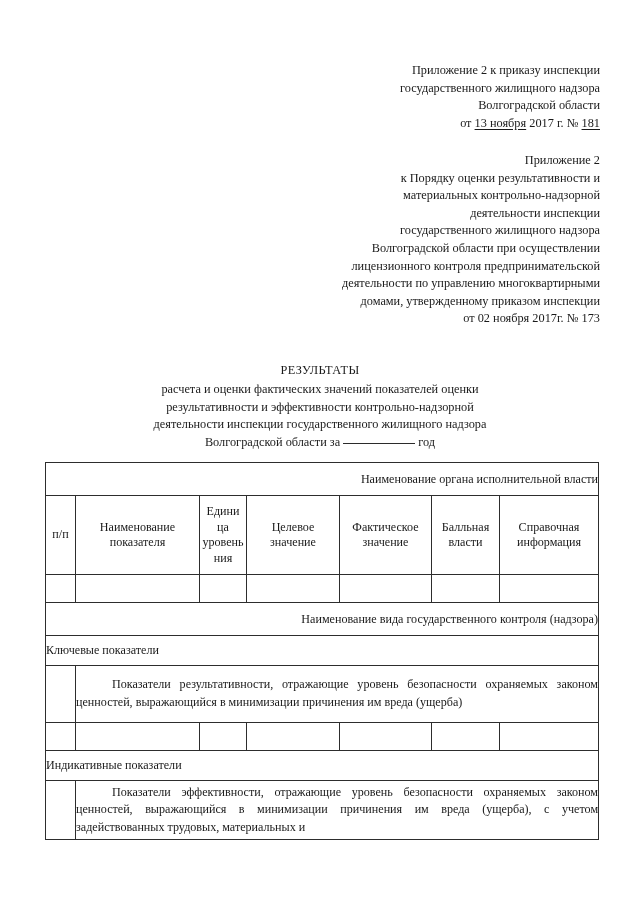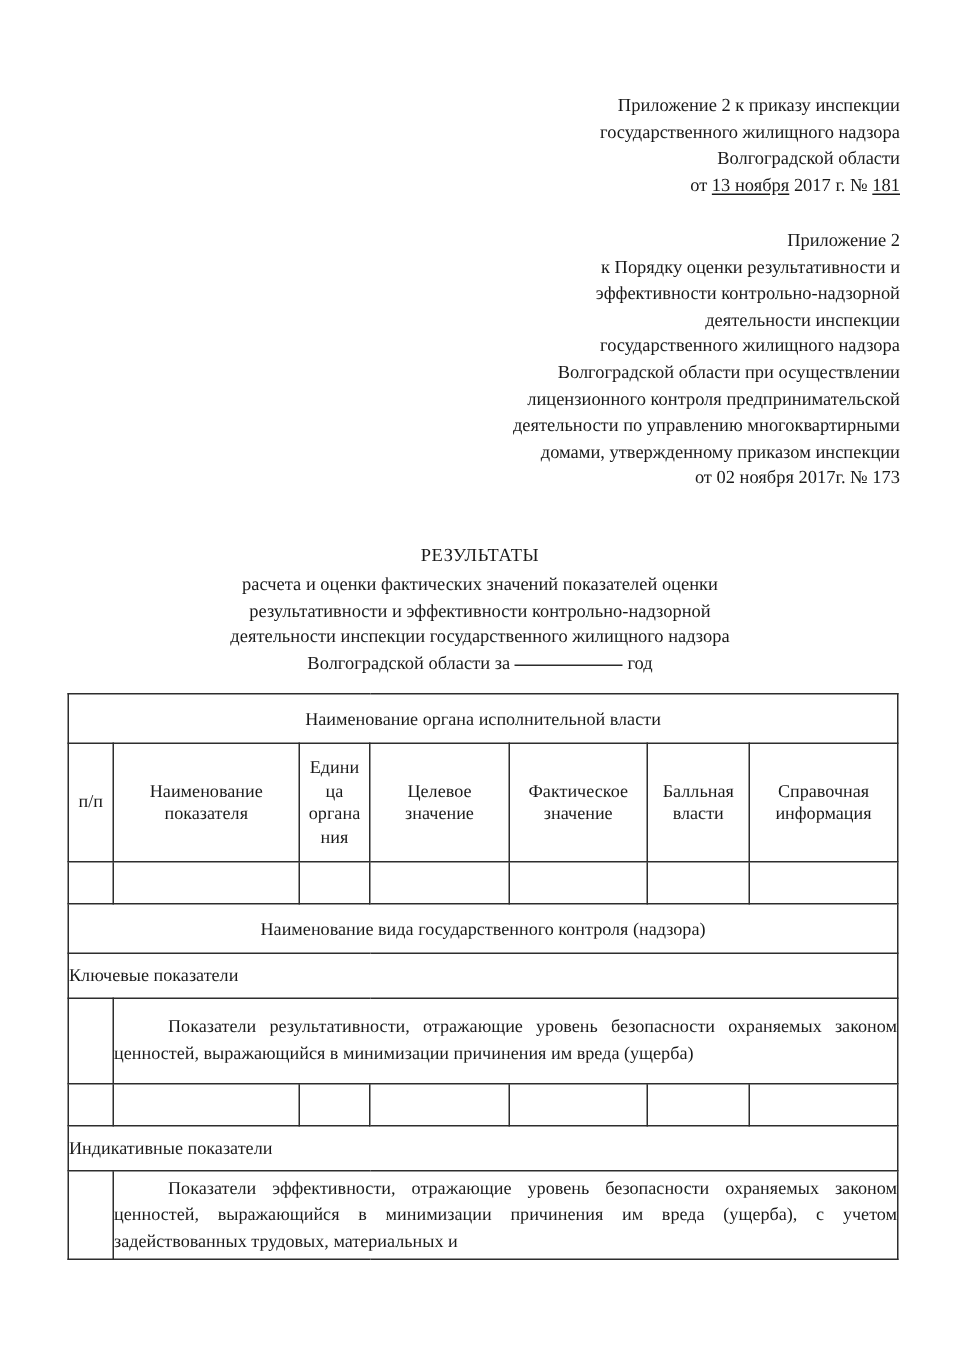--- a/index.html
+++ b/index.html
@@ -89,21 +89,21 @@
   }
   .c-num    { width: 30px; }
   .c-name   { width: 124px; }
   .c-unit   { width: 47px; }
   .c-target { width: 93px; }
   .c-fact   { width: 92px; }
   .c-score  { width: 68px; }
   .c-info   { width: 99px; }
 
   .banner-cell {
-    text-align: center;
+    text-align: right;
     height: 32px;
     padding: 4px 2px;
   }
   .head-cell {
     text-align: center;
     padding: 4px 3px;
     line-height: 15.5px;
     height: 78px;
   }
   .head-cell.numcol {
@@ -142,21 +142,21 @@
       <span class="u">13 ноября</span>
       <span>2017 г.</span>
       <span>№</span>
       <span class="u">181</span>
     </div>
   </div>
 
   <div class="header-block" id="approval-block-2">
     <div class="hline">Приложение 2</div>
     <div class="hline">к Порядку оценки результативности и</div>
-    <div class="hline">эффективности контрольно-надзорной</div>
+    <div class="hline">материальных контрольно-надзорной</div>
     <div class="hline">деятельности инспекции</div>
     <div class="hline">государственного жилищного надзора</div>
     <div class="hline">Волгоградской области при осуществлении</div>
     <div class="hline">лицензионного контроля предпринимательской</div>
     <div class="hline">деятельности по управлению многоквартирными</div>
     <div class="hline">домами, утвержденному приказом инспекции</div>
     <div class="hline">от 02 ноября 2017г. № 173</div>
   </div>
 
   <div id="doc-title-area">
@@ -190,21 +190,21 @@
         <td class="head-cell numcol">
           <div>п/п</div>
         </td>
         <td class="head-cell">
           <div>Наименование</div>
           <div>показателя</div>
         </td>
         <td class="head-cell">
           <div>Едини</div>
           <div>ца</div>
-          <div>органа</div>
+          <div>уровень</div>
           <div>ния</div>
         </td>
         <td class="head-cell">
           <div>Целевое</div>
           <div>значение</div>
         </td>
         <td class="head-cell">
           <div>Фактическое</div>
           <div>значение</div>
         </td>

